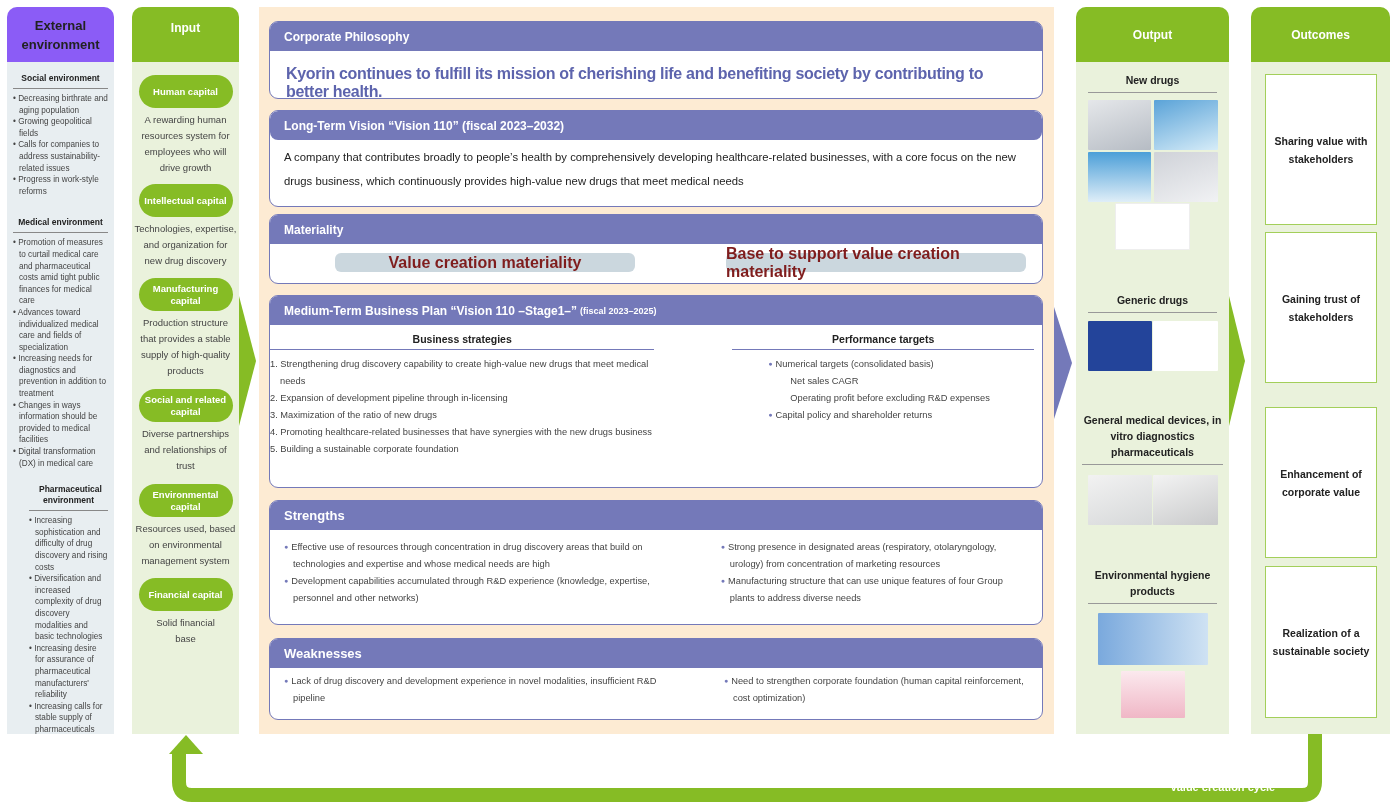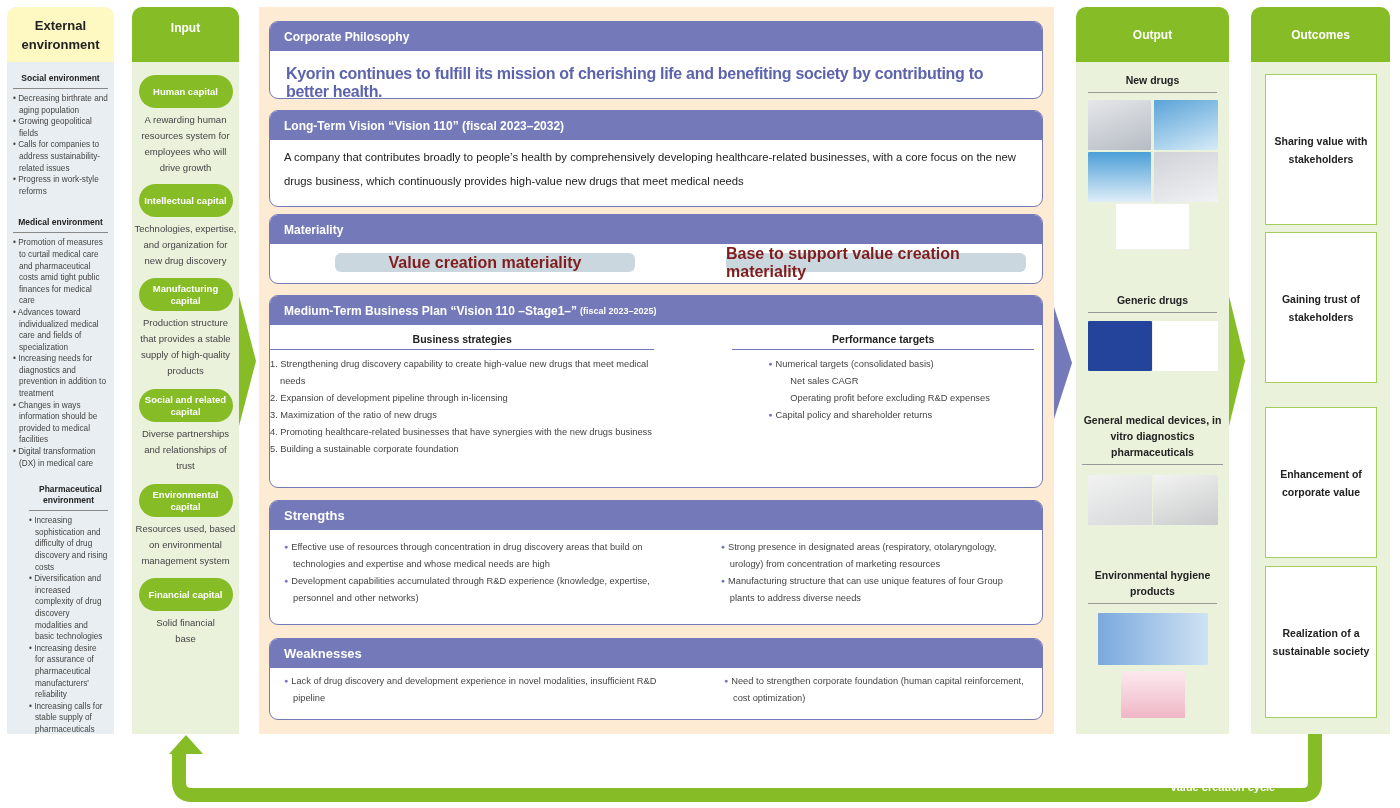--- a/index.html
+++ b/index.html
@@ -1,21 +1,21 @@
 <!DOCTYPE html>
 <html><head>
 <meta charset="utf-8">
 <style>
   * { box-sizing: border-box; margin: 0; padding: 0; }
   html, body { width: 1400px; height: 808px; background: #ffffff; overflow: hidden; }
   body { position: relative; font-family: "Liberation Sans", "DejaVu Sans", sans-serif; color: #333; }
 
   
   .ext { position: absolute; left: 7px; top: 7px; width: 107px; height: 727px; background: #e8eef1; border-radius: 10px 10px 0 0; }
-  .ext-head { height: 55px; background: #fef9c3; border-radius: 10px 10px 0 0; display: flex; align-items: center; justify-content: center; text-align: center; font-size: 13px; line-height: 19px; color: #222; font-weight: bold; }
+  .ext-head { height: 55px; background: #8b5cf6; border-radius: 10px 10px 0 0; display: flex; align-items: center; justify-content: center; text-align: center; font-size: 13px; line-height: 19px; color: #222; font-weight: bold; }
   .ext-sec { padding: 0 6px; }
   .ext-sec-title { font-size: 8.5px; font-weight: bold; text-align: center; color: #222; padding: 9px 0 4px; border-bottom: 1px solid #888; margin-bottom: 4px; line-height: 11px; }
   .ext-list { list-style: none; font-size: 8.2px; line-height: 11.6px; color: #444; }
   .ext-list li { padding-left: 6px; text-indent: -6px; }
   .ext-list li::before { content: "• "; }
 
   
   .inp { position: absolute; left: 132px; top: 7px; width: 107px; height: 727px; background: #eaf2dc; border-radius: 10px 10px 0 0; }
   .col-head-green { height: 55px; background: #86bc25; border-radius: 10px 10px 0 0; color: #fff; font-weight: bold; font-size: 12px; text-align: center; padding-top: 15px; }
   .inp-item { text-align: center; }
@@ -133,21 +133,21 @@
 </svg>
 
 <div class="center">
 
   <div class="card" style="top:14px;height:78px;">
     <div class="card-head" style="height:29px;">Corporate Philosophy</div>
     <div class="card-body philo">Kyorin continues to fulfill its mission of cherishing life and benefiting society by contributing to better health.</div>
   </div>
 
   <div class="card" style="top:103px;height:97px;">
-    <div class="card-head" style="height:29px;">Long-Term Vision “Vision 110” (fiscal 2023–2032)</div>
+    <div class="card-head" style="height:29px;border-radius:8px;">Long-Term Vision “Vision 110” (fiscal 2023–2032)</div>
     <div class="card-body vision">A company that contributes broadly to people’s health by comprehensively developing healthcare-related businesses, with a core focus on the new drugs business, which continuously provides high-value new drugs that meet medical needs</div>
   </div>
 
   <div class="card" style="top:207px;height:70px;">
     <div class="card-head" style="height:29px;">Materiality</div>
     <div class="mat-row">
       <div class="mat-chip" style="width:300px;">Value creation materiality</div>
       <div class="mat-chip" style="width:300px;">Base to support value creation materiality</div>
     </div>
   </div>

